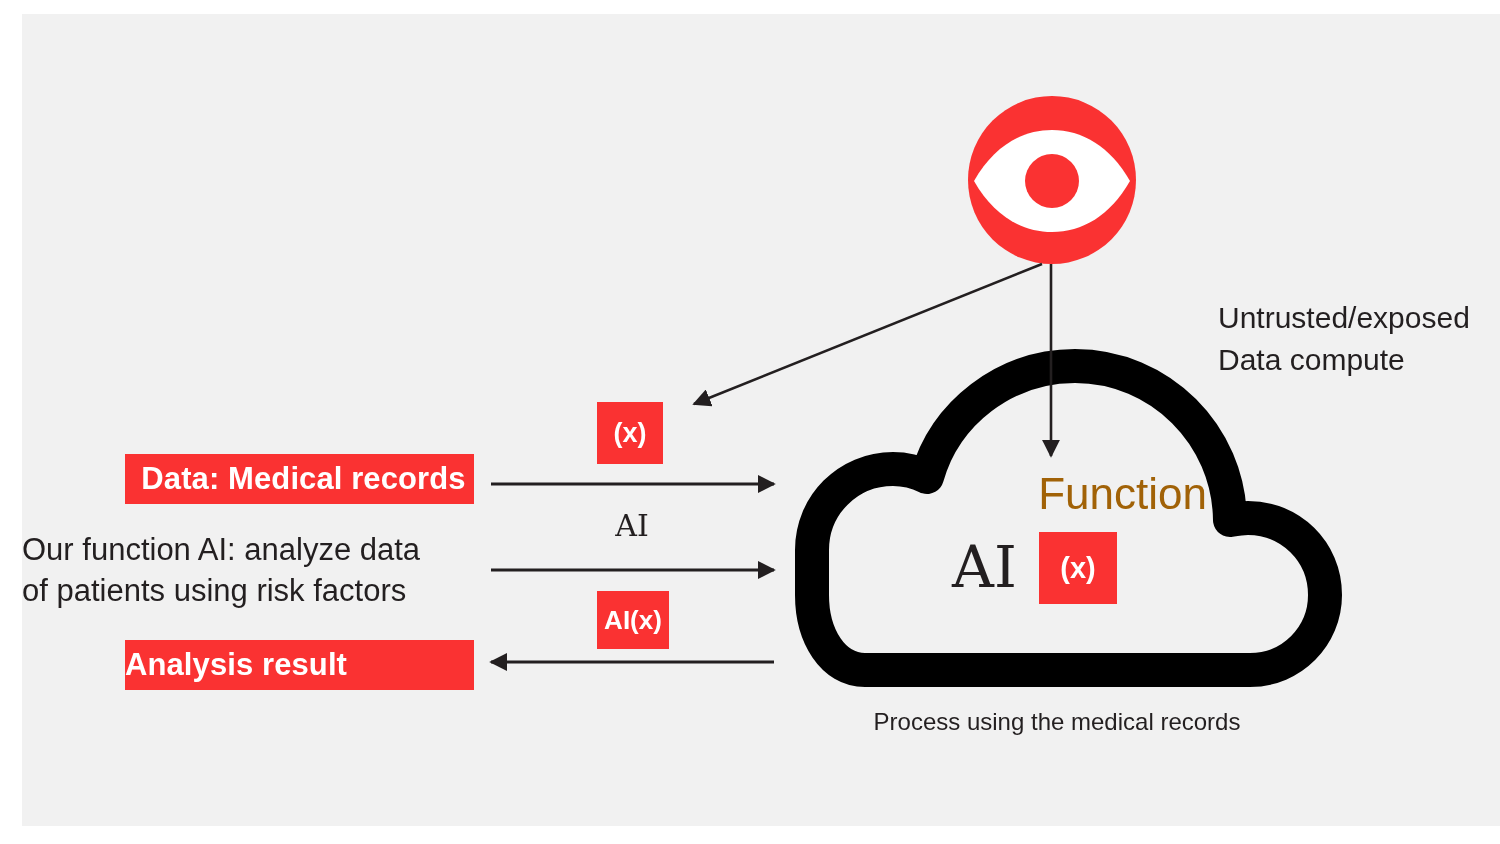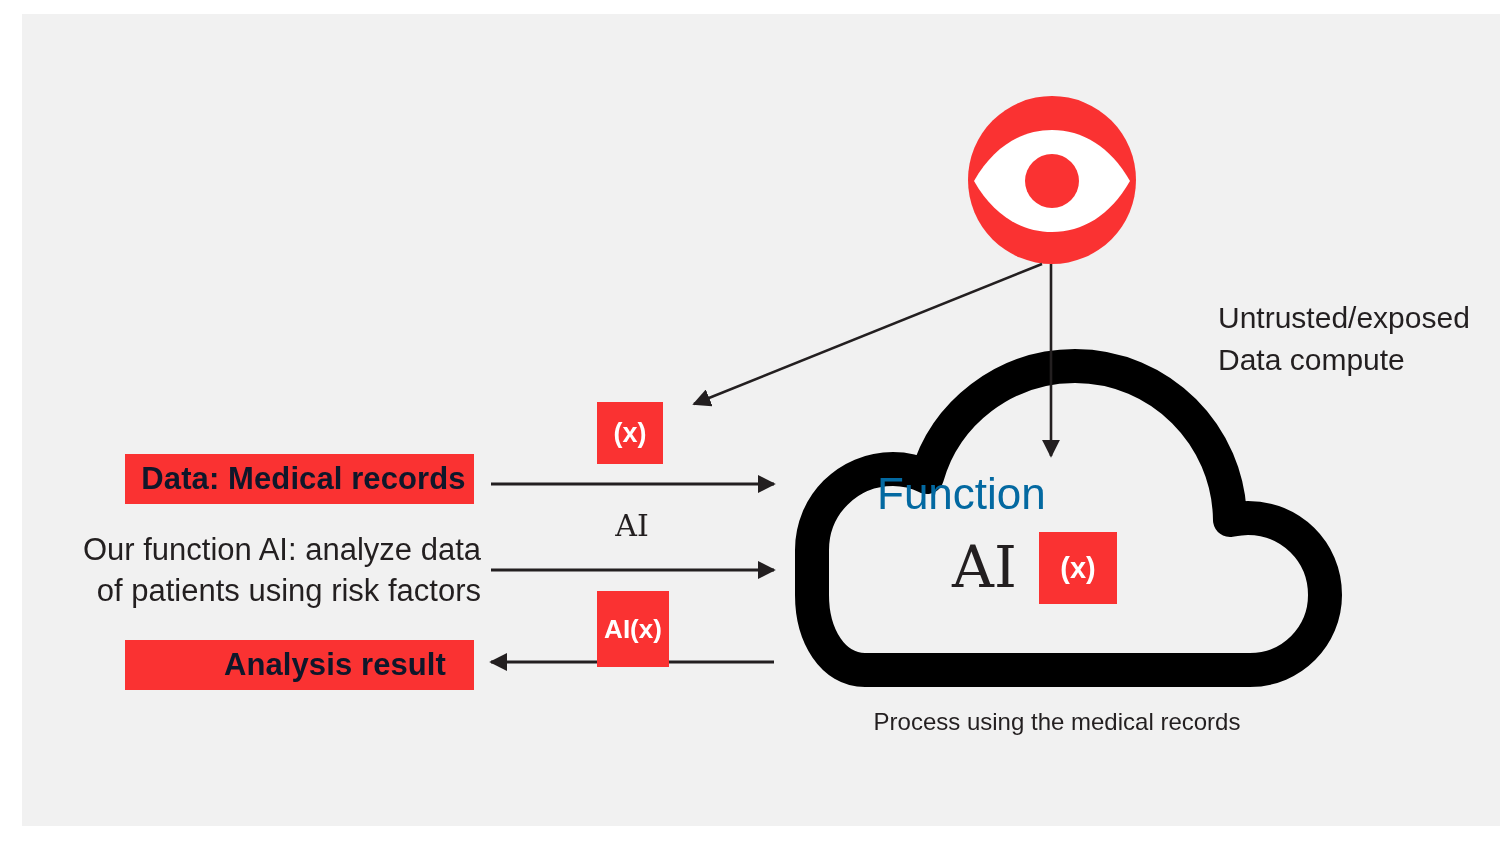--- a/index.html
+++ b/index.html
@@ -30,42 +30,41 @@
     top: 0;
     width: 1500px;
     height: 844px;
     pointer-events: none;
   }
 
   
   .redbar {
     position: absolute;
     background: #fa3232;
-    color: #0f172a;
+    color: #ffffff;
     display: flex;
     align-items: center;
     font-size: 31px;
     font-weight: 600;
     letter-spacing: 0.1px;
     box-sizing: border-box;
   }
   #bar-data {
     left: 103px;
     top: 454px;
     width: 349px;
     height: 50px;
     justify-content: center;
     padding-left: 8px;
   }
   #bar-result {
     left: 103px;
     top: 640px;
     width: 349px;
     height: 50px;
-    justify-content: flex-end;
     padding-right: 28px;
   }
 
   
   .redtoken {
     position: absolute;
     background: #fa3232;
     color: #ffffff;
     display: flex;
     align-items: center;
@@ -77,44 +76,44 @@
     left: 575px;
     top: 402px;
     width: 66px;
     height: 62px;
     font-size: 27px;
   }
   #token-aix {
     left: 575px;
     top: 591px;
     width: 72px;
-    height: 76px;
+    height: 58px;
     font-size: 26px;
   }
   #token-cloud-x {
     left: 1017px;
     top: 532px;
     width: 78px;
     height: 72px;
     font-size: 29px;
   }
 
   
   .plain {
     position: absolute;
     color: #231f20;
     font-size: 31px;
     line-height: 41px;
     white-space: pre;
   }
   #label-ourfunction {
-    left: 7px;
+    left: 0px;
     top: 529px;
     width: 452px;
-    text-align: right;
+    text-align: left;
   }
   #label-ai {
     left: 520px;
     top: 505px;
     width: 180px;
     text-align: center;
     font-size: 30px;
   }
   #label-untrusted {
     left: 1196px;
@@ -131,22 +130,22 @@
     text-align: center;
     font-size: 24px;
   }
 
   
   #cloud-function {
     position: absolute;
     left: 855px;
     top: 468px;
     width: 330px;
-    text-align: left;
-    color: #0369a1;
+    text-align: right;
+    color: #a16207;
     font-size: 44px;
     line-height: 52px;
   }
   #cloud-ai {
     position: absolute;
     left: 930px;
     top: 530px;
     color: #231f20;
     font-size: 58px;
     line-height: 74px;

